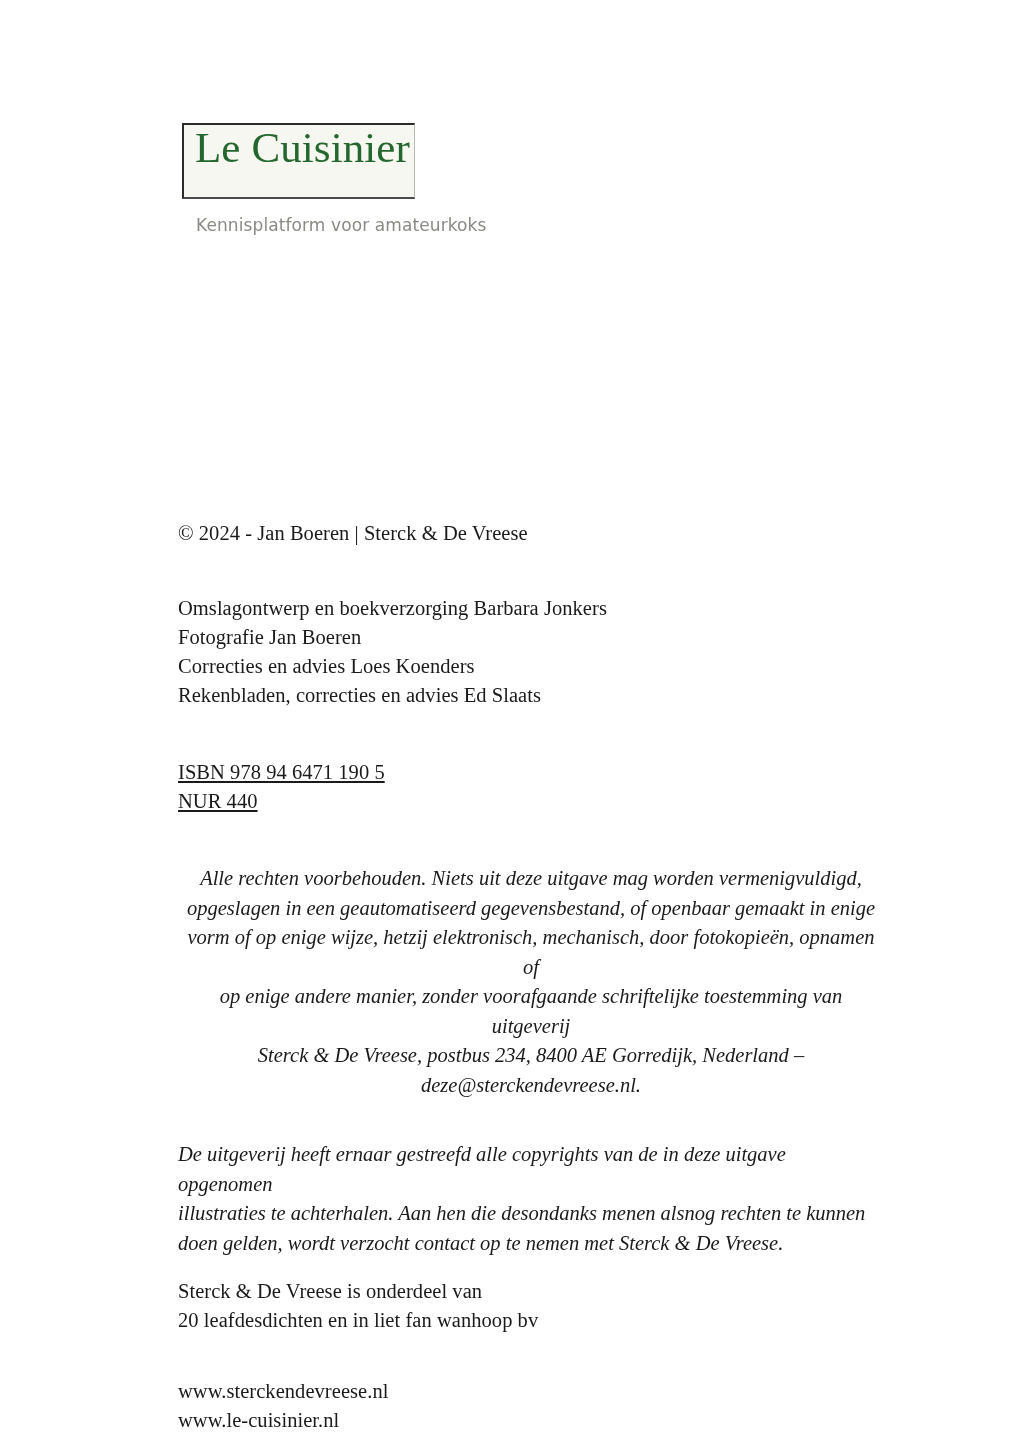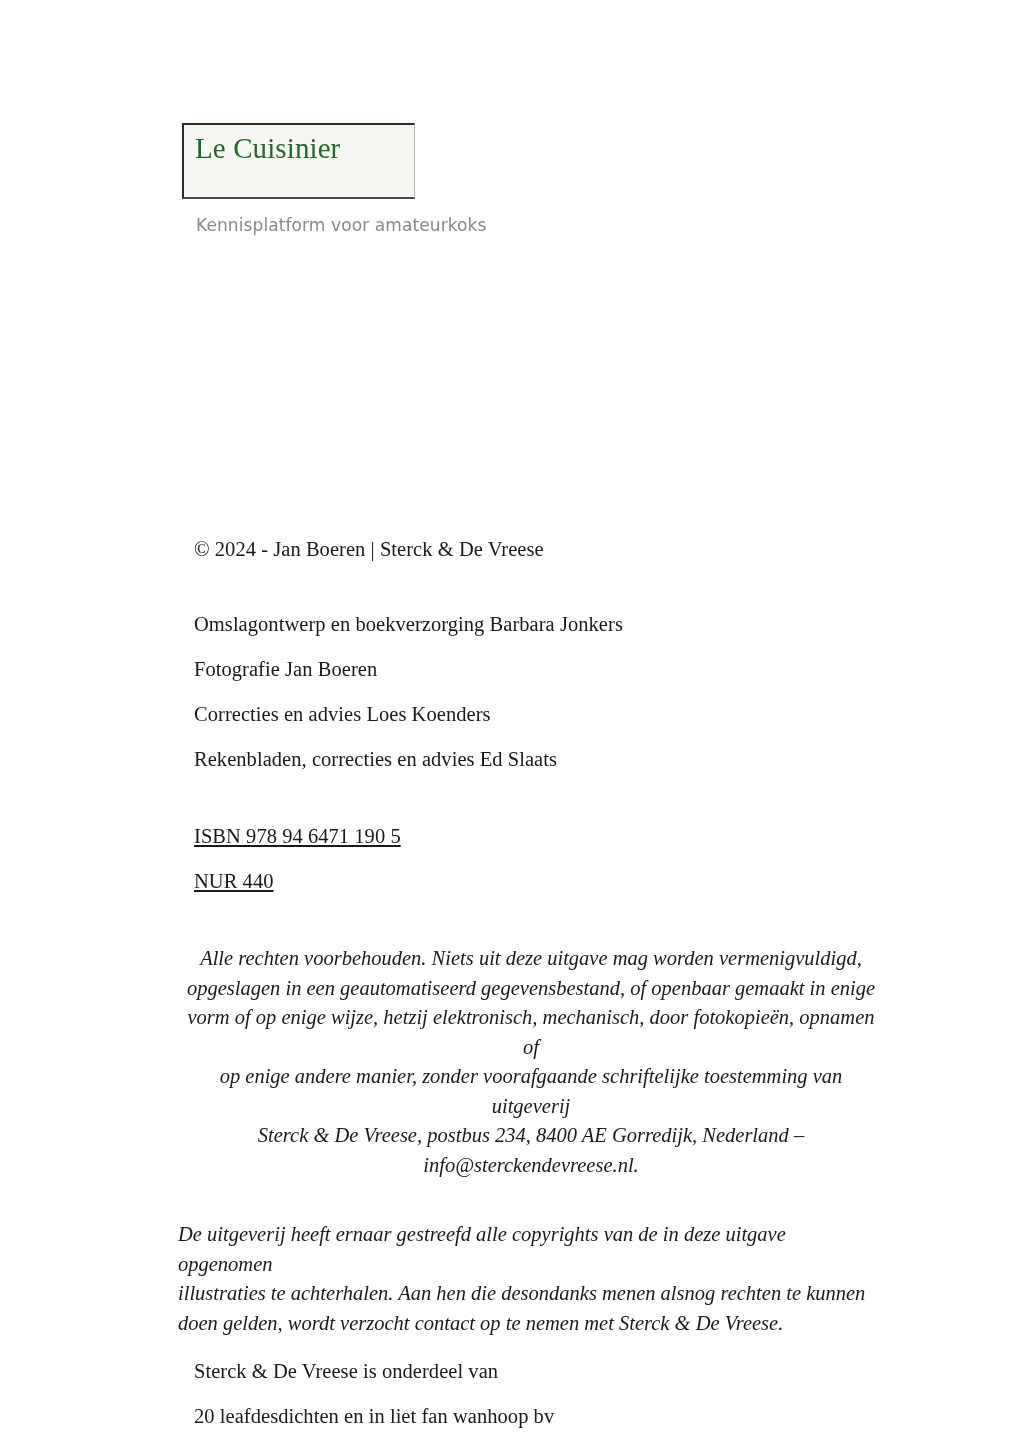--- a/index.html
+++ b/index.html
@@ -28,21 +28,21 @@
     border-left: 2px solid #2b2b2b;
     border-right: 1px solid #b9b9b4;
     border-bottom: 2px solid #4a4a48;
     box-sizing: border-box;
   }
   #logo-title {
     position: absolute;
     left: 11px;
     top: 1px;
     font-family: "Liberation Serif", "DejaVu Serif", serif;
-    font-size: 29px;
+    font-size: 43px;
     line-height: 44px;
     color: #24682f;
     letter-spacing: 0.1px;
     white-space: nowrap;
   }
   #logo-tagline {
     position: absolute;
     left: 12px;
     top: 47px;
     font-family: "DejaVu Sans", "Liberation Sans", sans-serif;
@@ -63,21 +63,21 @@
   }
 
   .blk {
     font-size: 20.5px;
     line-height: 29px;
     font-variant-numeric: oldstyle-nums;
     -moz-font-feature-settings: "onum";
     font-feature-settings: "onum";
     letter-spacing: 0.05px;
   }
-  .blk p { margin: 16px; }
+  .blk p { margin: 0; }
 
   .gap-copyright  { margin-bottom: 46px; }
   .gap-credits    { margin-bottom: 48px; }
   .gap-isbn       { margin-bottom: 48px; text-decoration: underline; }
   .gap-rights     { margin-bottom: 40px; text-align: center; }
   .gap-effort     { margin-bottom: 19px; }
   .gap-company    { margin-bottom: 42px; }
 
   .italic-para {
     font-style: italic;
@@ -113,21 +113,21 @@
     <p>ISBN 978 94 6471 190 5</p>
     <p>NUR 440</p>
   </div>
 
   <div class="italic-para gap-rights">
     <p>Alle rechten voorbehouden. Niets uit deze uitgave mag worden vermenigvuldigd,</p>
     <p>opgeslagen in een geautomatiseerd gegevensbestand, of openbaar gemaakt in enige</p>
     <p>vorm of op enige wijze, hetzij elektronisch, mechanisch, door fotokopieën, opnamen of</p>
     <p>op enige andere manier, zonder voorafgaande schriftelijke toestemming van uitgeverij</p>
     <p>Sterck &amp; De Vreese, postbus 234, 8400 AE Gorredijk, Nederland –</p>
-    <p>info@sterckendevreese.nl.</p>
+    <p>deze@sterckendevreese.nl.</p>
   </div>
 
   <div class="italic-para gap-effort">
     <p>De uitgeverij heeft ernaar gestreefd alle copyrights van de in deze uitgave opgenomen</p>
     <p>illustraties te achterhalen. Aan hen die desondanks menen alsnog rechten te kunnen</p>
     <p>doen gelden, wordt verzocht contact op te nemen met Sterck &amp; De Vreese.</p>
   </div>
 
   <div class="blk gap-company">
     <p>Sterck &amp; De Vreese is onderdeel van</p>

